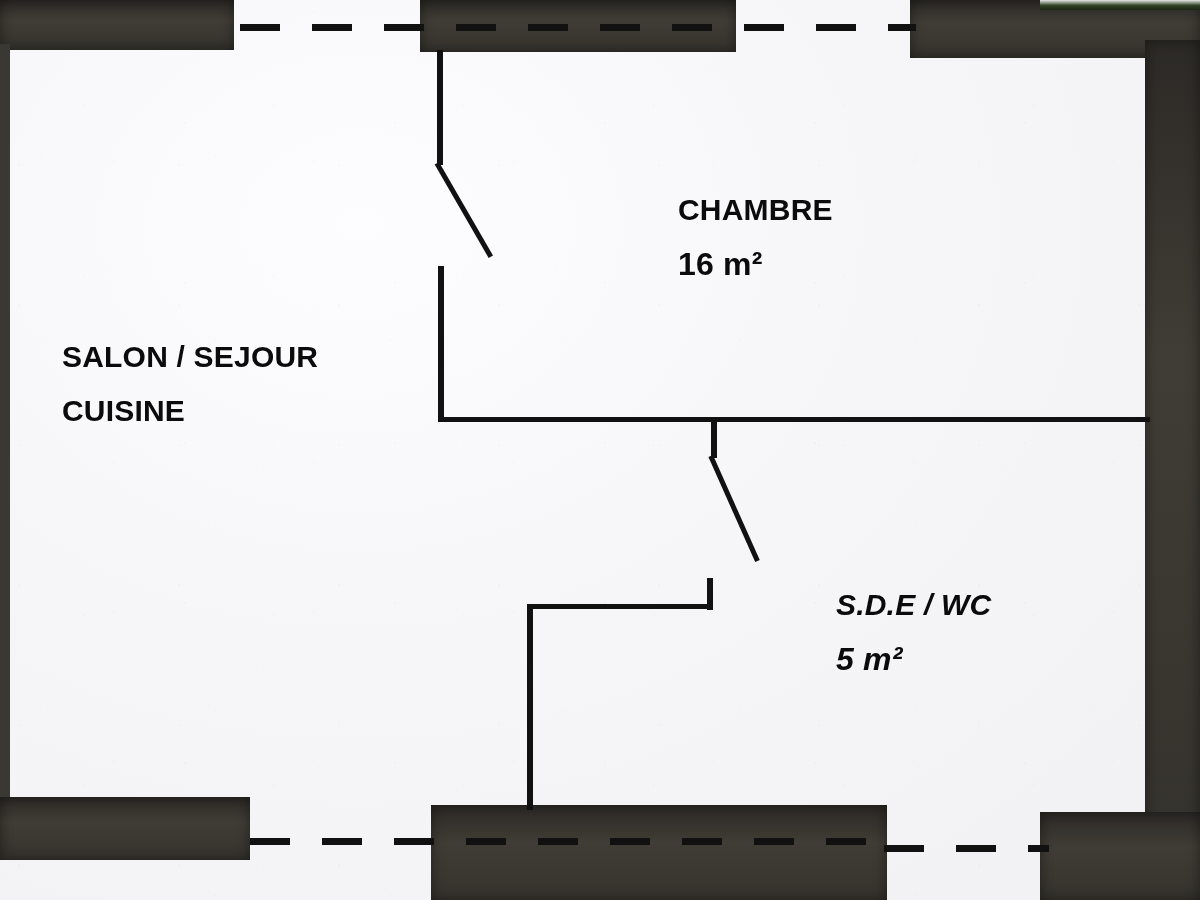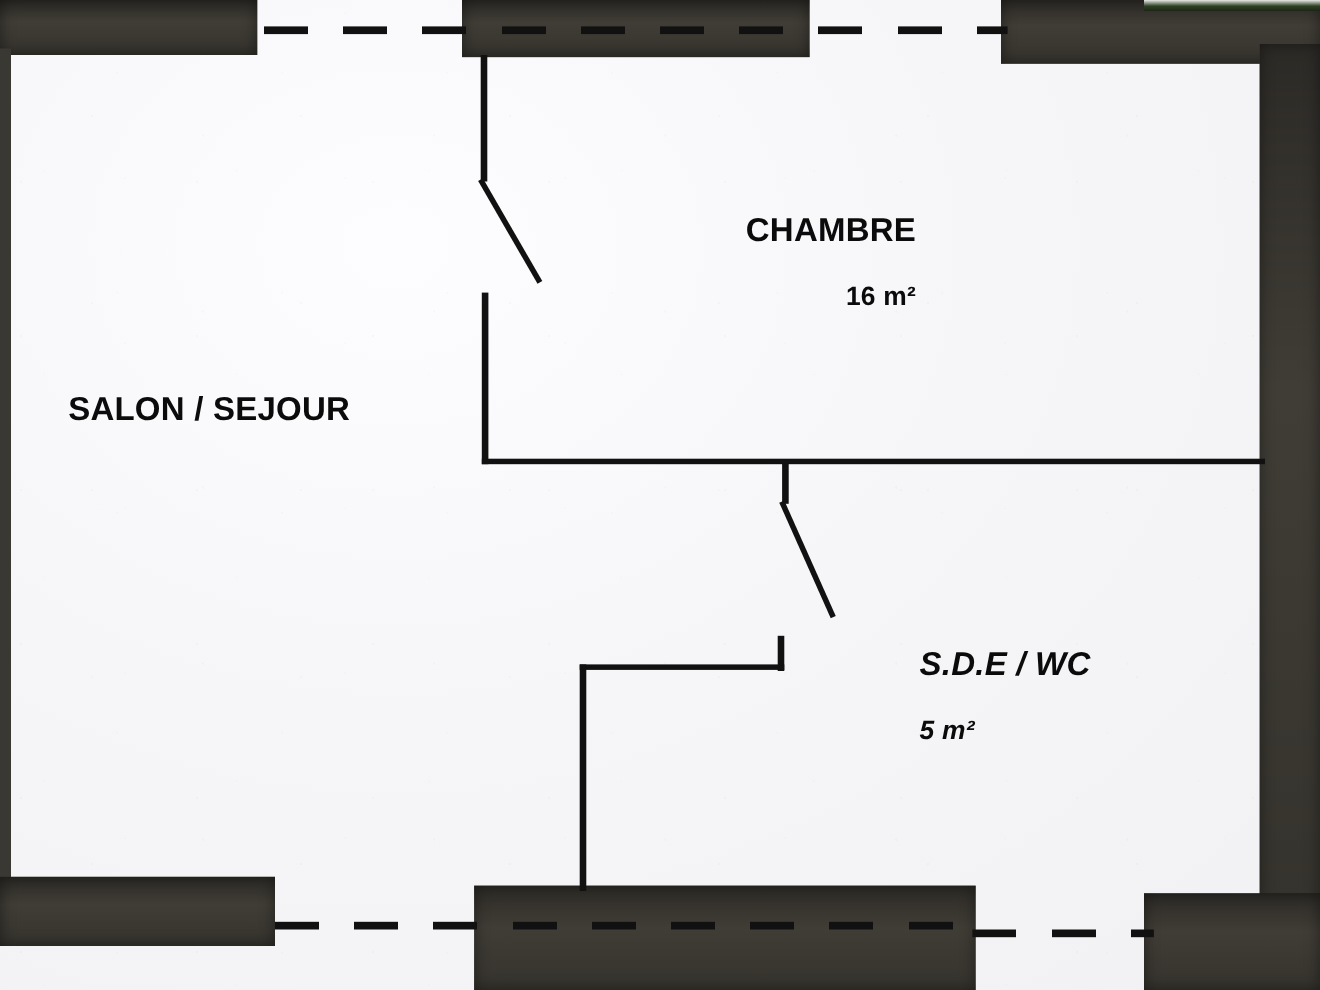--- a/index.html
+++ b/index.html
@@ -88,21 +88,21 @@
   .room-label {
     position: absolute;
     color: #0b0b0b;
     font-weight: bold;
     line-height: 1.18;
     white-space: pre-line;
     letter-spacing: .2px;
   }
   .room-name { font-size: 30px; display: block; }
   .room-name2 { font-size: 30px; display: block; }
-  .room-area { font-size: 24px; display: block; margin-top: 10px; }
+  .room-area { font-size: 32px; display: block; }
 </style>
 </head>
 <body>
 
 <div id="plan">
 
   <div class="paper"></div>
 
   <div class="wall rough" style="left:0px; top:0px; width:234px; height:50px;"></div>
 
@@ -138,25 +138,26 @@
   <div class="part" style="left:711px; top:421px; width:6px; height:37px;"></div>
 
   <div class="door-leaf" style="left:713px; top:455px; width:115px; transform:rotate(66deg);"></div>
 
   <div class="part" style="left:707px; top:578px; width:6px; height:32px;"></div>
 
   <div class="part" style="left:527px; top:604px; width:186px; height:5px;"></div>
 
   <div class="part" style="left:527px; top:604px; width:6px; height:206px;"></div>
 
-  <div class="room-label" style="left:62px; top:336px;">
+  <div class="room-label" style="left:62px; top:320px;">
     <span class="room-name">SALON / SEJOUR</span>
+    <span class="room-name2">CUISINE</span>
   </div>
 
-  <div class="room-label" style="left:678px; top:173px;text-align:right;">
+  <div class="room-label" style="left:678px; top:173px;">
     <span class="room-name">CHAMBRE</span>
     <span class="room-area">16 m²</span>
   </div>
 
   <div class="room-label" style="left:836px; top:568px;font-style:italic;">
     <span class="room-name">S.D.E / WC</span>
     <span class="room-area">5 m²</span>
   </div>
 
 </div>

